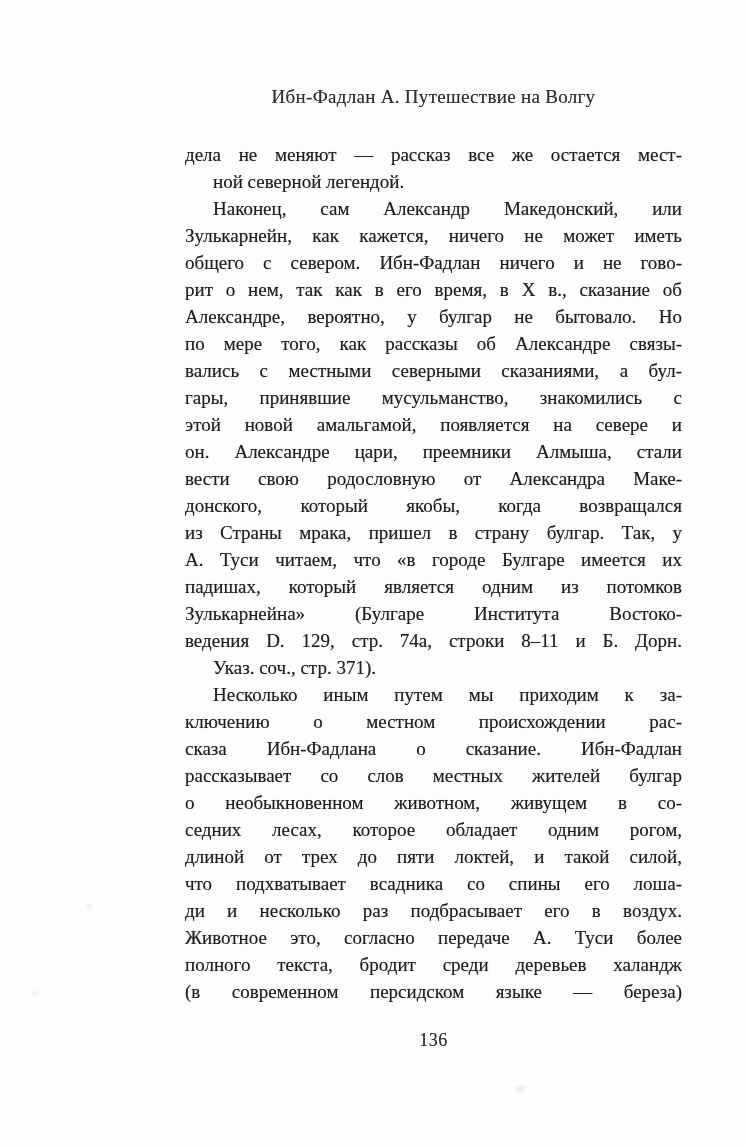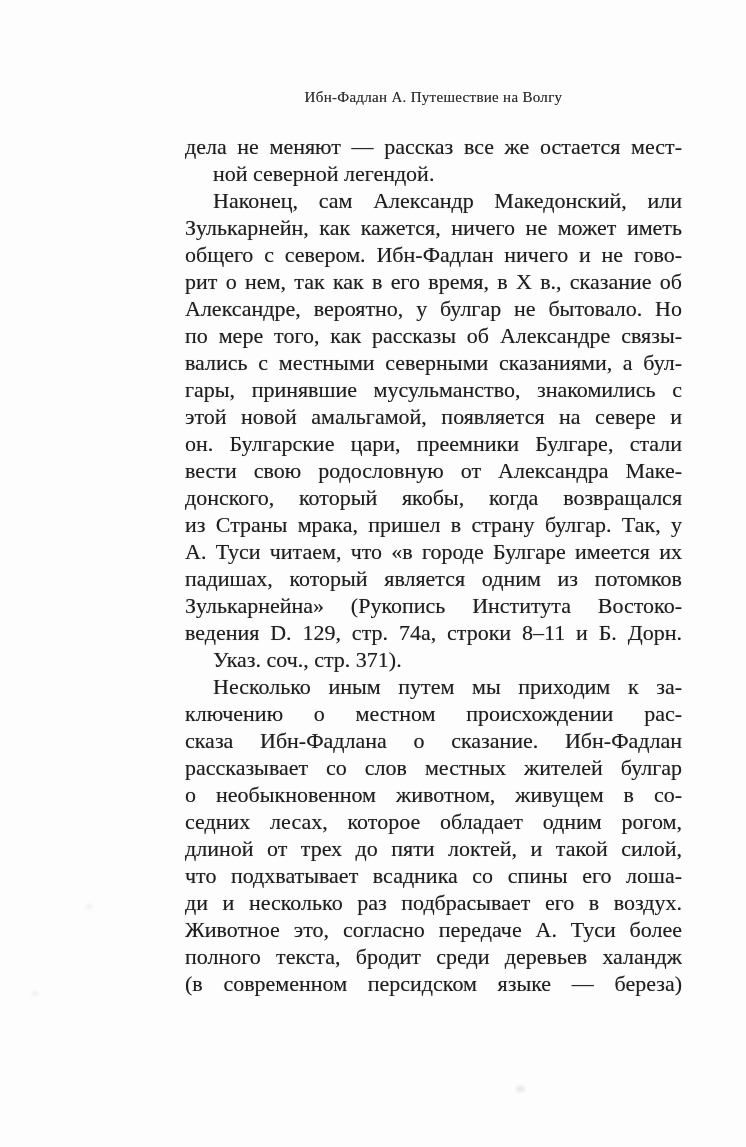--- a/index.html
+++ b/index.html
@@ -14,33 +14,33 @@
     background: #fdfdfd;
     overflow: hidden;
     font-family: "Liberation Serif", serif;
   }
   .running-header {
     position: absolute;
     left: 185px;
     top: 85px;
     width: 497px;
     text-align: center;
-    font-size: 15px;
+    font-size: 19px;
     line-height: 24px;
     color: #2e2e2e;
     letter-spacing: 0.3px;
     text-shadow: 0 0 0.6px rgba(40,40,40,0.55);
   }
   .body-text {
     position: absolute;
     left: 185px;
-    top: 133px;
+    top: 141px;
     width: 497px;
     color: #1f1f1f;
-    font-size: 22px;
+    font-size: 19px;
     text-shadow: 0 0 0.7px rgba(30,30,30,0.5);
   }
   .para { margin: 0; padding: 0; }
   .line {
     height: 27px;
     line-height: 27px;
     text-align: justify;
     text-align-last: justify;
     overflow: visible;
   }
@@ -80,43 +80,44 @@
       <div class="para">
         <div class="line indent">Наконец, сам Александр Македонский, или</div>
         <div class="line">Зулькарнейн, как кажется, ничего не может иметь</div>
         <div class="line">общего с севером. Ибн-Фадлан ничего и не гово-</div>
         <div class="line">рит о нем, так как в его время, в X в., сказание об</div>
         <div class="line">Александре, вероятно, у булгар не бытовало. Но</div>
         <div class="line">по мере того, как рассказы об Александре связы-</div>
         <div class="line">вались с местными северными сказаниями, а бул-</div>
         <div class="line">гары, принявшие мусульманство, знакомились с</div>
         <div class="line">этой новой амальгамой, появляется на севере и</div>
-        <div class="line">он. Булгарские цари, преемники Булгаре, стали</div>
+        <div class="line">он. Александре цари, преемники Алмыша, стали</div>
         <div class="line">вести свою родословную от Александра Маке-</div>
         <div class="line">донского, который якобы, когда возвращался</div>
         <div class="line">из Страны мрака, пришел в страну булгар. Так, у</div>
         <div class="line">А. Туси читаем, что «в городе Булгаре имеется их</div>
         <div class="line">падишах, который является одним из потомков</div>
-        <div class="line">Зулькарнейна» (Рукопись Института Востоко-</div>
+        <div class="line">Зулькарнейна» (Булгаре Института Востоко-</div>
         <div class="line">ведения D. 129, стр. 74а, строки 8–11 и Б. Дорн.</div>
         <div class="line short">Указ. соч., стр. 371).</div>
       </div>
       <div class="para">
         <div class="line indent">Несколько иным путем мы приходим к за-</div>
         <div class="line">ключению о местном происхождении рас-</div>
         <div class="line">сказа Ибн-Фадлана о сказание. Ибн-Фадлан</div>
         <div class="line">рассказывает со слов местных жителей булгар</div>
         <div class="line">о необыкновенном животном, живущем в со-</div>
         <div class="line">седних лесах, которое обладает одним рогом,</div>
         <div class="line">длиной от трех до пяти локтей, и такой силой,</div>
         <div class="line">что подхватывает всадника со спины его лоша-</div>
         <div class="line">ди и несколько раз подбрасывает его в воздух.</div>
         <div class="line">Животное это, согласно передаче А. Туси более</div>
         <div class="line">полного текста, бродит среди деревьев халандж</div>
         <div class="line">(в современном персидском языке — береза)</div>
       </div>
     </div>
 
+  <div class="page-number">136</div>
 
   <div class="speck speck-1"></div>
   <div class="speck speck-2"></div>
   <div class="speck speck-3"></div>
 </div>
 
 </body></html>

